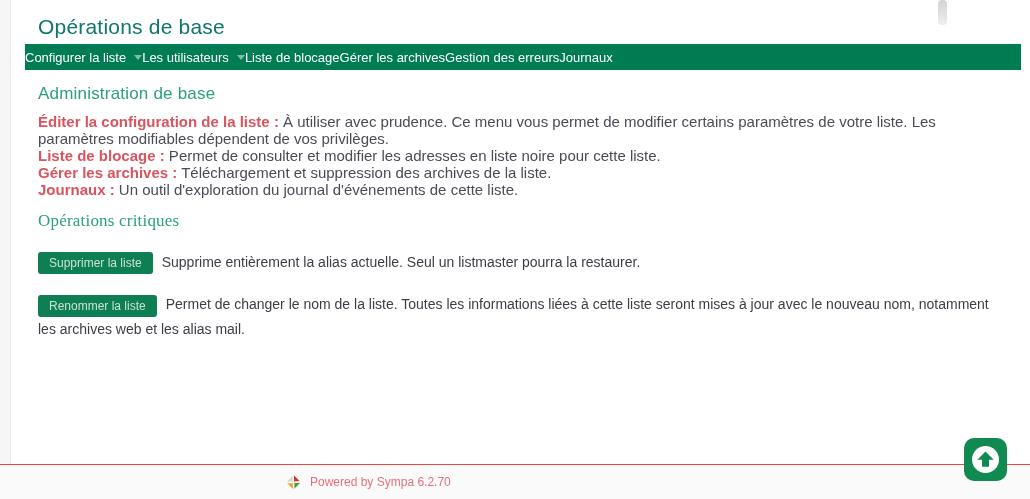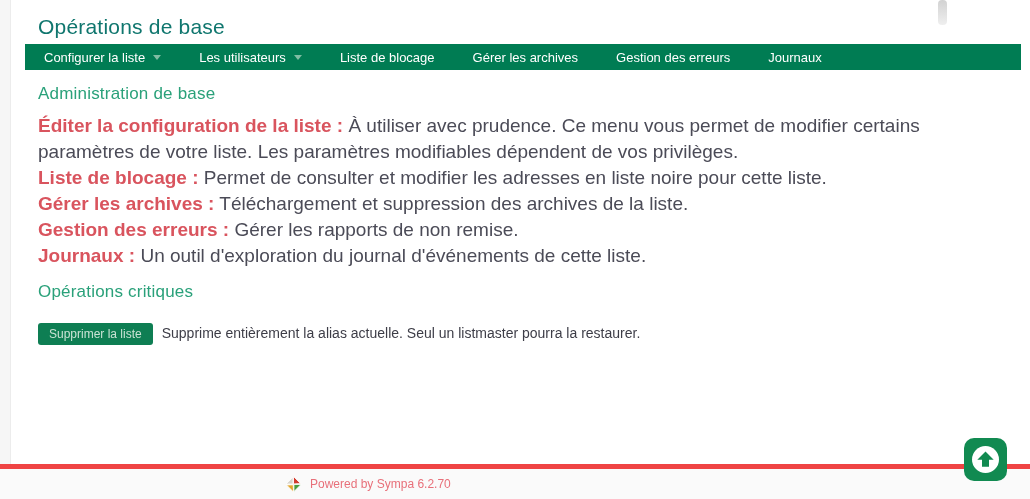--- a/index.html
+++ b/index.html
@@ -17,48 +17,48 @@
   }
   .page-title {
     position:absolute; top:15px; left:38px; margin:0;
     font-size:21px; font-weight:400; letter-spacing:0.2px; color:#0f766e;
   }
   .menubar {
     position:absolute; top:44px; left:25px; width:996px; height:26px;
     background:#007c53; display:flex; align-items:stretch;
   }
   .menu-item {
-    display:flex; align-items:center; gap:8px; padding:0 19px;
+    display:flex; align-items:center; gap:8px; padding:0 0;
     color:#ffffff; font-size:13px; cursor:pointer;
   }
   .caret {
     width:0; height:0; border-left:4px solid transparent;
     border-right:4px solid transparent; border-top:5px solid #7fbda3;
   }
   .content { position:absolute; top:70px; left:38px; width:965px; }
   .section-heading {
     margin:14px 0 9px 0; font-size:17px; font-weight:400;
     letter-spacing:0.2px; color:#2aa17a;
   }
-  .admin-list { font-size:19px; line-height:26px; color:#4b4b57; }
+  .admin-list { font-size:15px; line-height:17px; color:#4b4b57; }
   .admin-label { color:#d9545e; font-weight:bold; cursor:pointer; }
   .admin-desc { color:#4b4b57; }
-  .critical-heading { margin-top:13px; margin-bottom:4px; }
+  .critical-heading { margin-top:13px; margin-bottom:4px;font-family:Liberation Serif, serif; }
   .critical-row { margin:15px 0 18px 0; font-size:14px; line-height:24px; color:#3d3d47; }
   .critical-row.first { margin-top:19px; }
   .action-button {
     display:inline-block; margin-right:9px; padding:4px 11px;
     background:#0e7e53; color:#c9e2d4; border:none; border-radius:3px;
     font-size:12px; font-family:"Liberation Sans", sans-serif; cursor:pointer;
     vertical-align:middle;
     text-align:right;
   }
   .footer {
     position:absolute; left:0; right:0; top:464px; bottom:0;
-    background:#fafafa; border-top:5px solid #ef4444;
+    background:#fafafa; border-top:1px solid #ef4444;
     display:flex; align-items:center;
   }
   .footer-inner { display:flex; align-items:center; gap:8px; margin-left:285px; }
   .powered { font-size:12px; color:#e8707a; text-decoration:none; cursor:pointer; }
   .back-to-top {
     position:absolute; left:964px; top:438px; width:43px; height:43px;
     background:#118a51; border-radius:10px; cursor:pointer;
     display:flex; align-items:center; justify-content:center;
   }
 </style>
@@ -116,38 +116,38 @@
 
 
         <div class="admin-item">
           <span class="admin-label">Liste de blocage :</span><span class="admin-desc"> Permet de consulter et modifier les adresses en liste noire pour cette liste.</span>
         </div>
 
         <div class="admin-item">
           <span class="admin-label">Gérer les archives :</span><span class="admin-desc"> Téléchargement et suppression des archives de la liste.</span>
         </div>
 
-        <div class="admin-item">
-          <span class="admin-label">Gestion des erreurs :</span><span class="admin-desc"> Gérer les rapports de non remise.</span>
-        </div>
 
         <div class="admin-item">
           <span class="admin-label">Journaux :</span><span class="admin-desc"> Un outil d'exploration du journal d'événements de cette liste.</span>
         </div>
 
     </div>
 
     <h2 class="section-heading critical-heading">Opérations critiques</h2>
 
     <div>
 
         <p class="critical-row first">
           <button class="action-button">Supprimer la liste</button><span class="action-desc">Supprime entièrement la alias actuelle. Seul un listmaster pourra la restaurer.</span>
         </p>
 
+        <p class="critical-row">
+          <button class="action-button">Renommer la liste</button><span class="action-desc">Permet de changer le nom de la liste. Toutes les informations liées à cette liste seront mises à jour avec le nouveau nom, notamment les archives web et les alias mail.</span>
+        </p>
 
 
     </div>
   </main>
 
   <footer class="footer">
     <div class="footer-inner">
       <span style="display:inline-flex;">
         <svg width="17" height="17" viewBox="0 0 17 17">
           <polygon points="8.5,0.5 15.5,7.5 8.5,7.9" fill="#d23b2e" stroke="#ffffff" stroke-width="0.8"></polygon>

